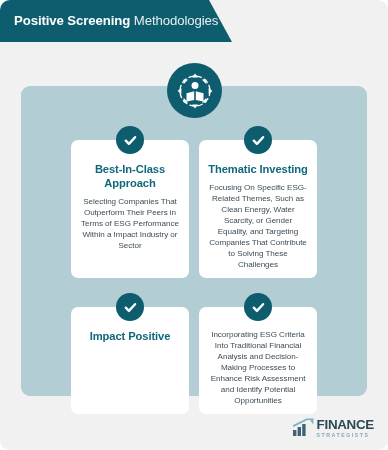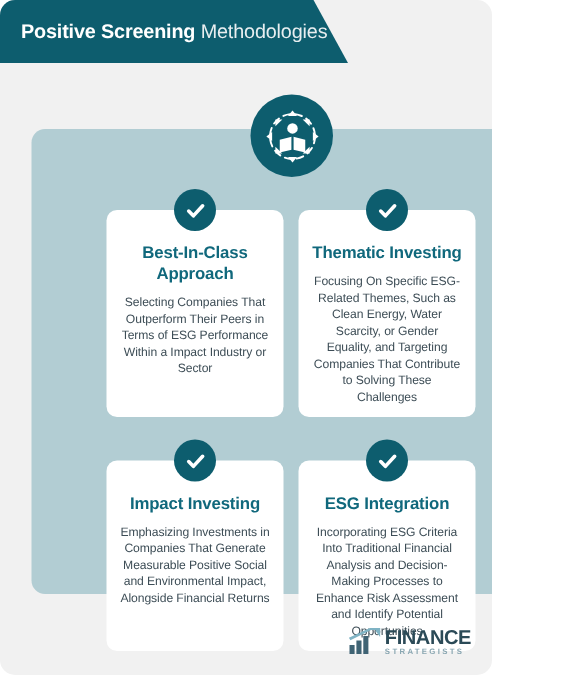--- a/index.html
+++ b/index.html
@@ -8,21 +8,21 @@
   }
   body {
     width: 388px;
     height: 450px;
     background: #ffffff;
     font-family: "Liberation Sans", sans-serif;
     overflow: hidden;
   }
   #infographic {
     position: relative;
-    width: 328px;
+    width: 388px;
     height: 450px;
     background: #f1f1f1;
     border-radius: 10px;
     overflow: hidden;
     box-sizing: border-box;
   }
 
   
   .header-banner {
     position: absolute;
@@ -225,31 +225,29 @@
       <p class="card-title">Thematic Investing</p>
       <p class="card-body">Focusing On Specific ESG-Related Themes, Such as Clean Energy, Water Scarcity, or Gender Equality, and Targeting Companies That Contribute to Solving These Challenges</p>
     </div>
 
     <div class="card">
       <div class="card-badge">
         <svg width="17" height="17" viewBox="0 0 17 17" aria-hidden="true">
           <path d="M3.8 8.7 L6.9 11.9 L13.1 5.2" fill="none" stroke="#ffffff" stroke-width="2.4" stroke-linecap="round" stroke-linejoin="round"></path>
         </svg>
       </div>
-      <p class="card-title">Impact Investing</p>
-      <p class="card-body">Emphasizing Investments in Companies That Generate Measurable Positive Social and Environmental Impact, Alongside Financial Returns</p>
-    </div>
-
-    <div class="card">
-      <div class="card-badge">
-        <svg width="17" height="17" viewBox="0 0 17 17" aria-hidden="true">
-          <path d="M3.8 8.7 L6.9 11.9 L13.1 5.2" fill="none" stroke="#ffffff" stroke-width="2.4" stroke-linecap="round" stroke-linejoin="round"></path>
-        </svg>
-      </div>
-      <p class="card-title">ESG Integration</p>
+      <p class="card-title">Impact Positive</p>
+    </div>
+
+    <div class="card">
+      <div class="card-badge">
+        <svg width="17" height="17" viewBox="0 0 17 17" aria-hidden="true">
+          <path d="M3.8 8.7 L6.9 11.9 L13.1 5.2" fill="none" stroke="#ffffff" stroke-width="2.4" stroke-linecap="round" stroke-linejoin="round"></path>
+        </svg>
+      </div>
       <p class="card-body">Incorporating ESG Criteria Into Traditional Financial Analysis and Decision-Making Processes to Enhance Risk Assessment and Identify Potential Opportunities</p>
     </div>
 
   </div>
 
   <div class="footer-logo">
     <span class="logo-mark">
       <svg width="22" height="20" viewBox="0 0 22 20" aria-hidden="true">
         <path d="M1 18 L1 12 L4.4 12 L4.4 18 Z" fill="#3f6374"></path>
         <path d="M5.6 18 L5.6 9 L9 9 L9 18 Z" fill="#3f6374"></path>

